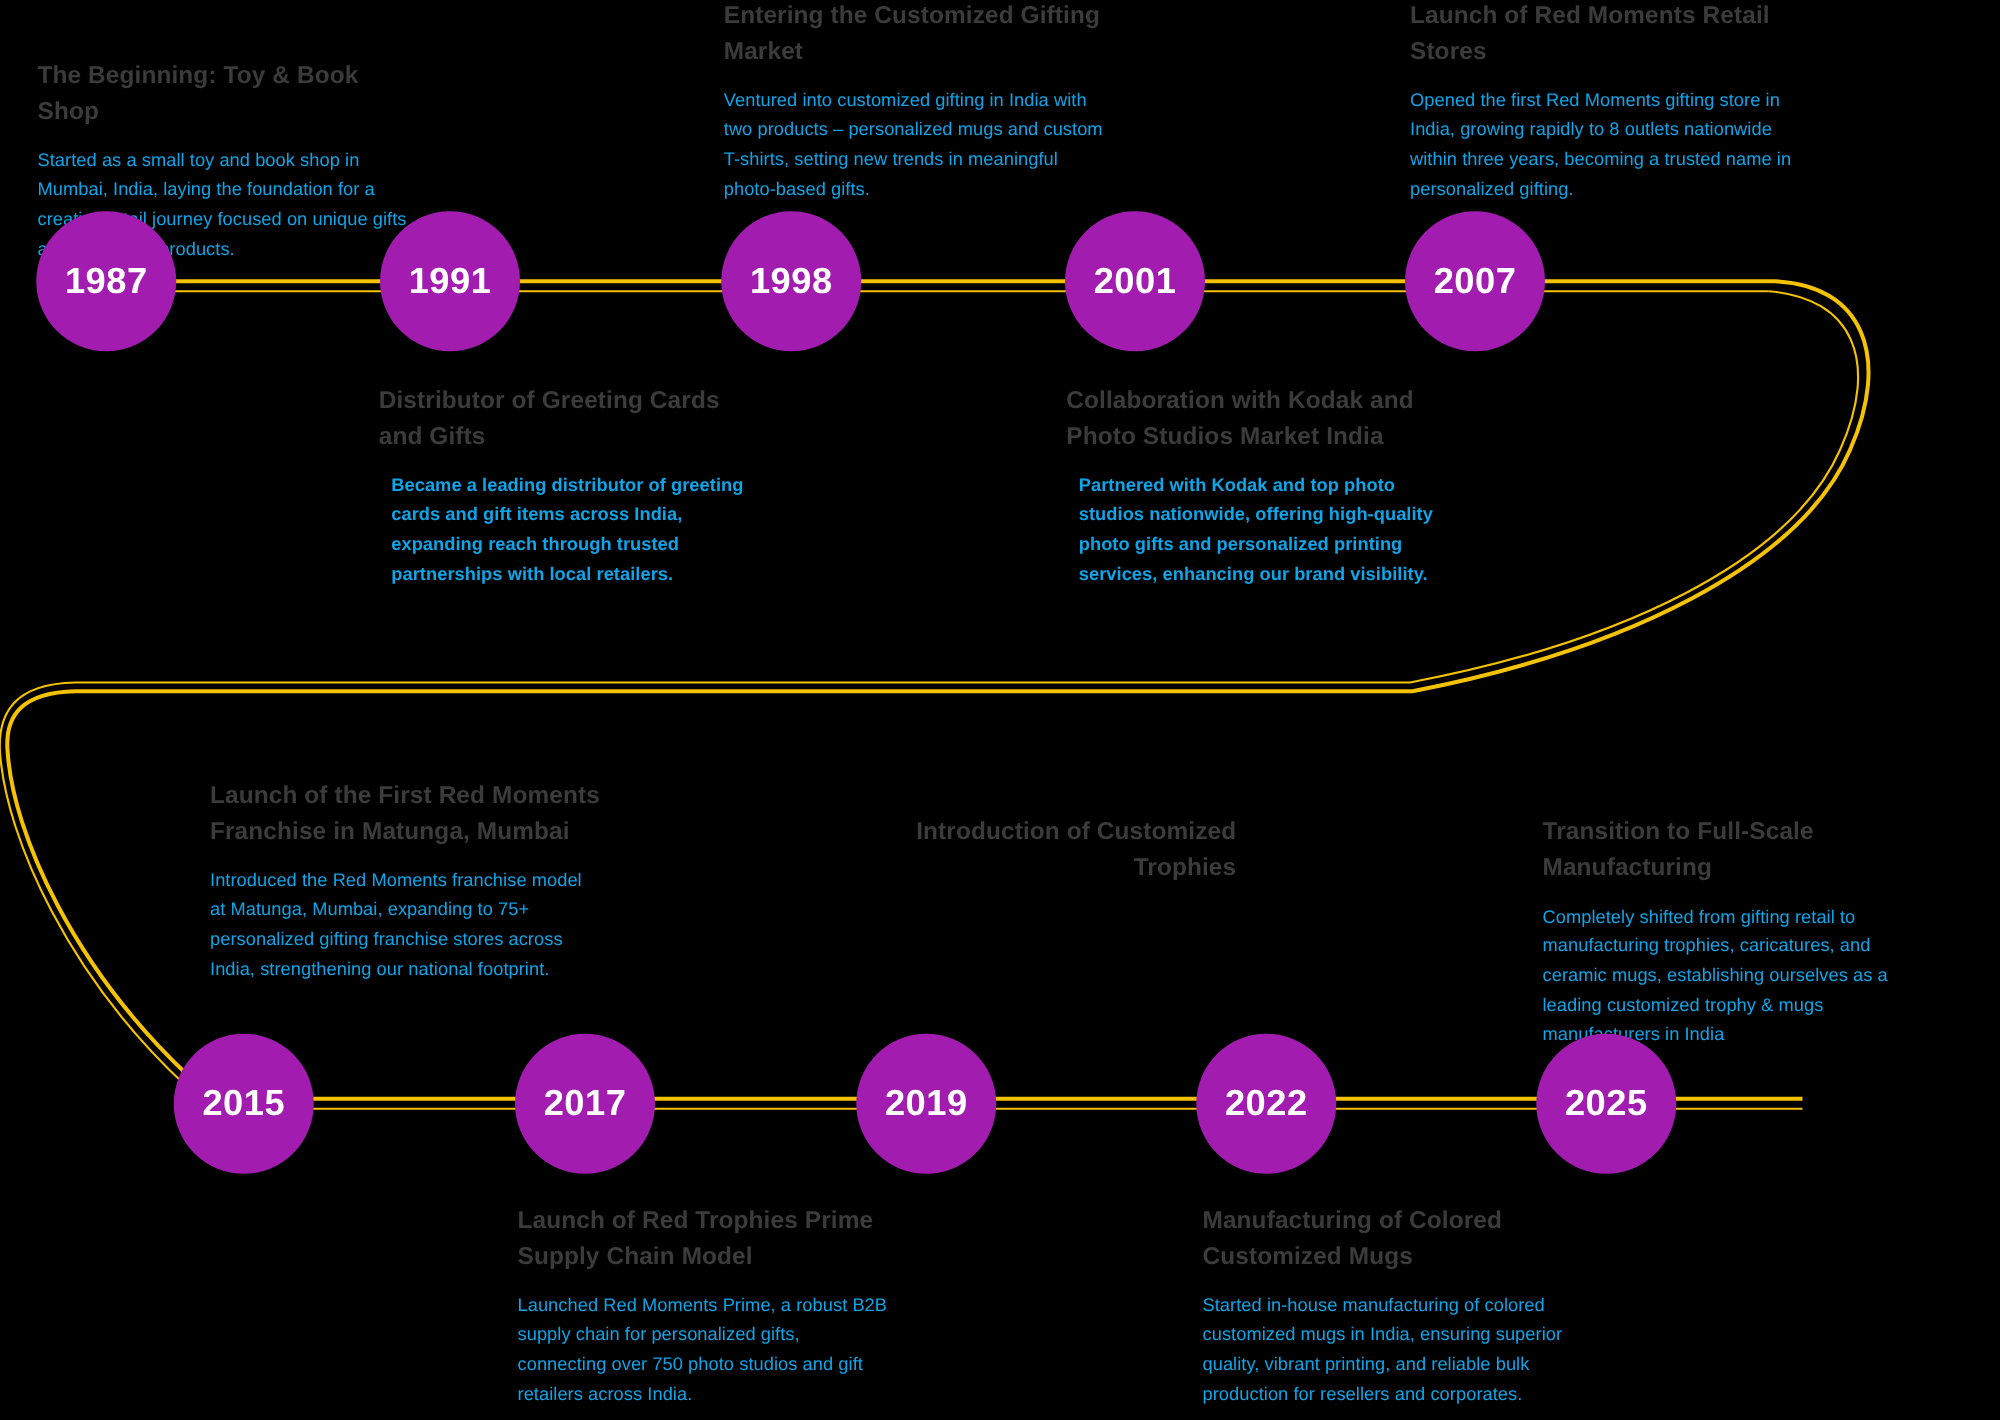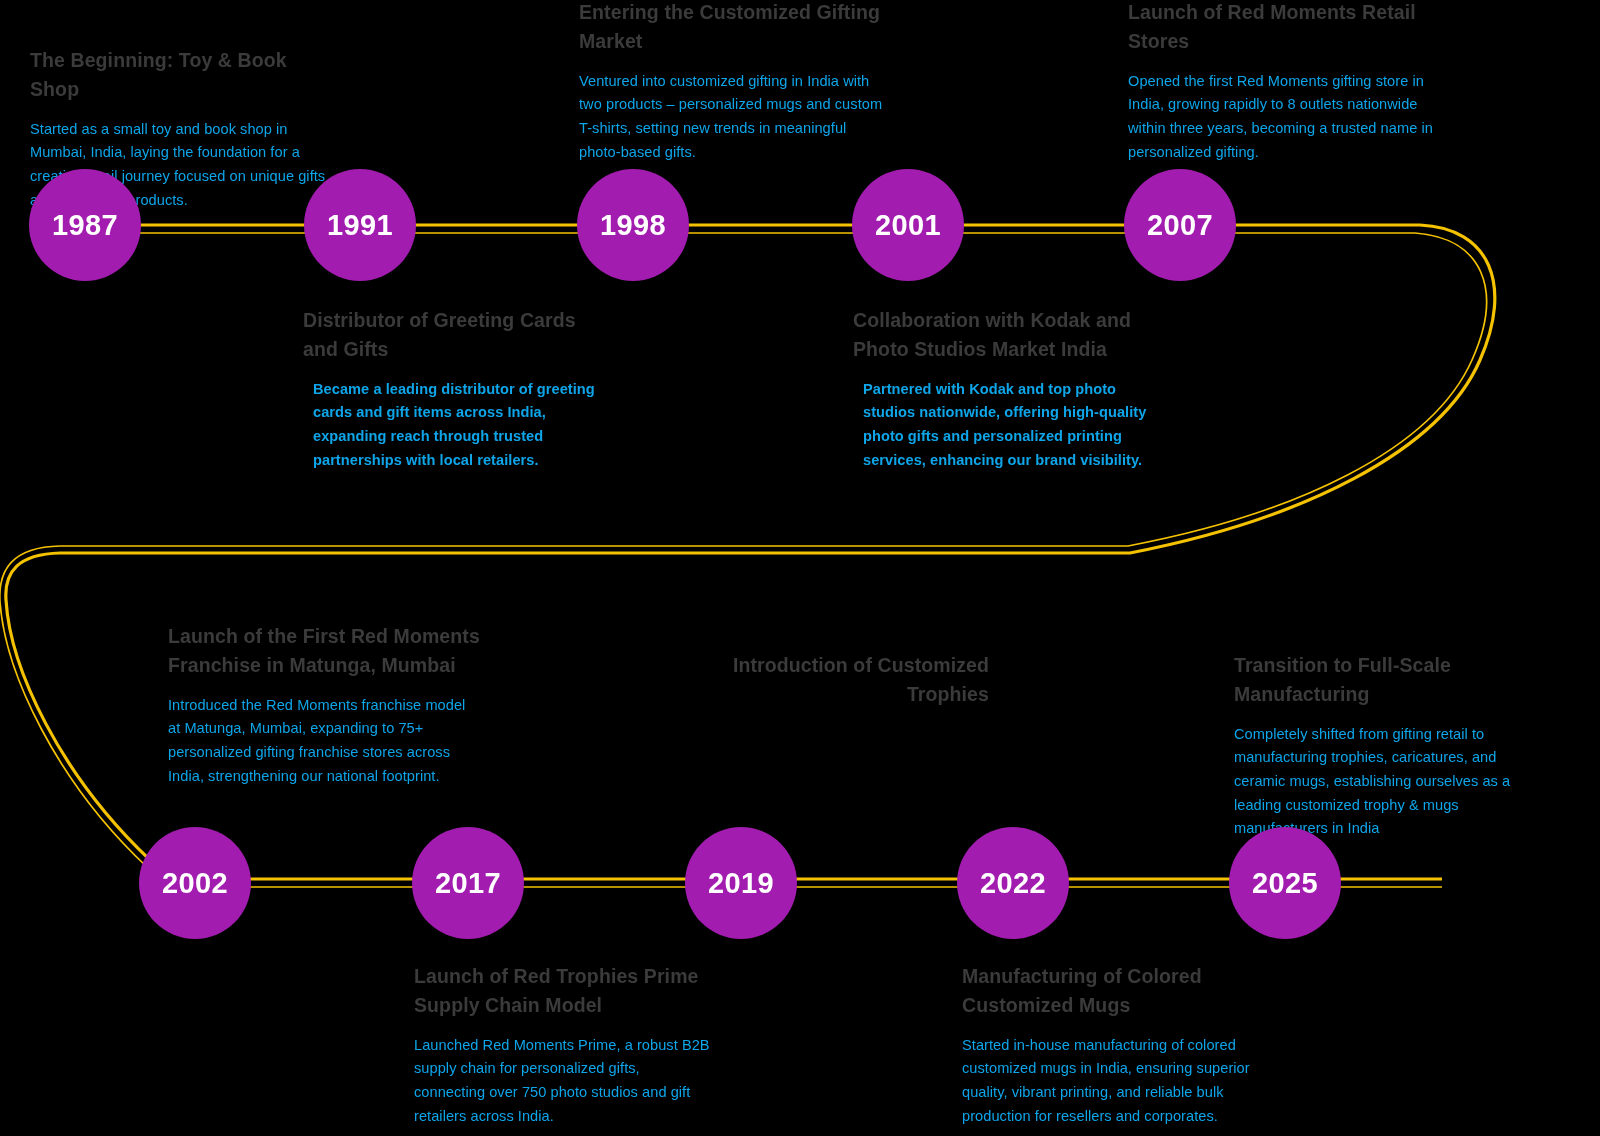--- a/index.html
+++ b/index.html
@@ -147,21 +147,21 @@
   </div>
   <div class="year-node" style="left:1124px; top:169px;">
     <span class="year-label">2007</span>
   </div>
 
   <div class="event-block" style="left:140px; top:622px; width:312px;margin-left:28px;">
     <h3 class="event-title">Launch of the First Red Moments Franchise in Matunga, Mumbai</h3>
     <p class="event-desc">Introduced the Red Moments franchise model at Matunga, Mumbai, expanding to 75+ personalized gifting franchise stores across India, strengthening our national footprint.</p>
   </div>
   <div class="year-node" style="left:139px; top:827px;">
-    <span class="year-label">2002</span>
+    <span class="year-label">2015</span>
   </div>
 
   <div class="year-node" style="left:412px; top:827px;">
     <span class="year-label">2017</span>
   </div>
   <div class="event-block" style="left:414px; top:962px; width:300px;">
     <h3 class="event-title">Launch of Red Trophies Prime Supply Chain Model</h3>
     <p class="event-desc">Launched Red Moments Prime, a robust B2B supply chain for personalized gifts, connecting over 750 photo studios and gift retailers across India.</p>
   </div>
 

